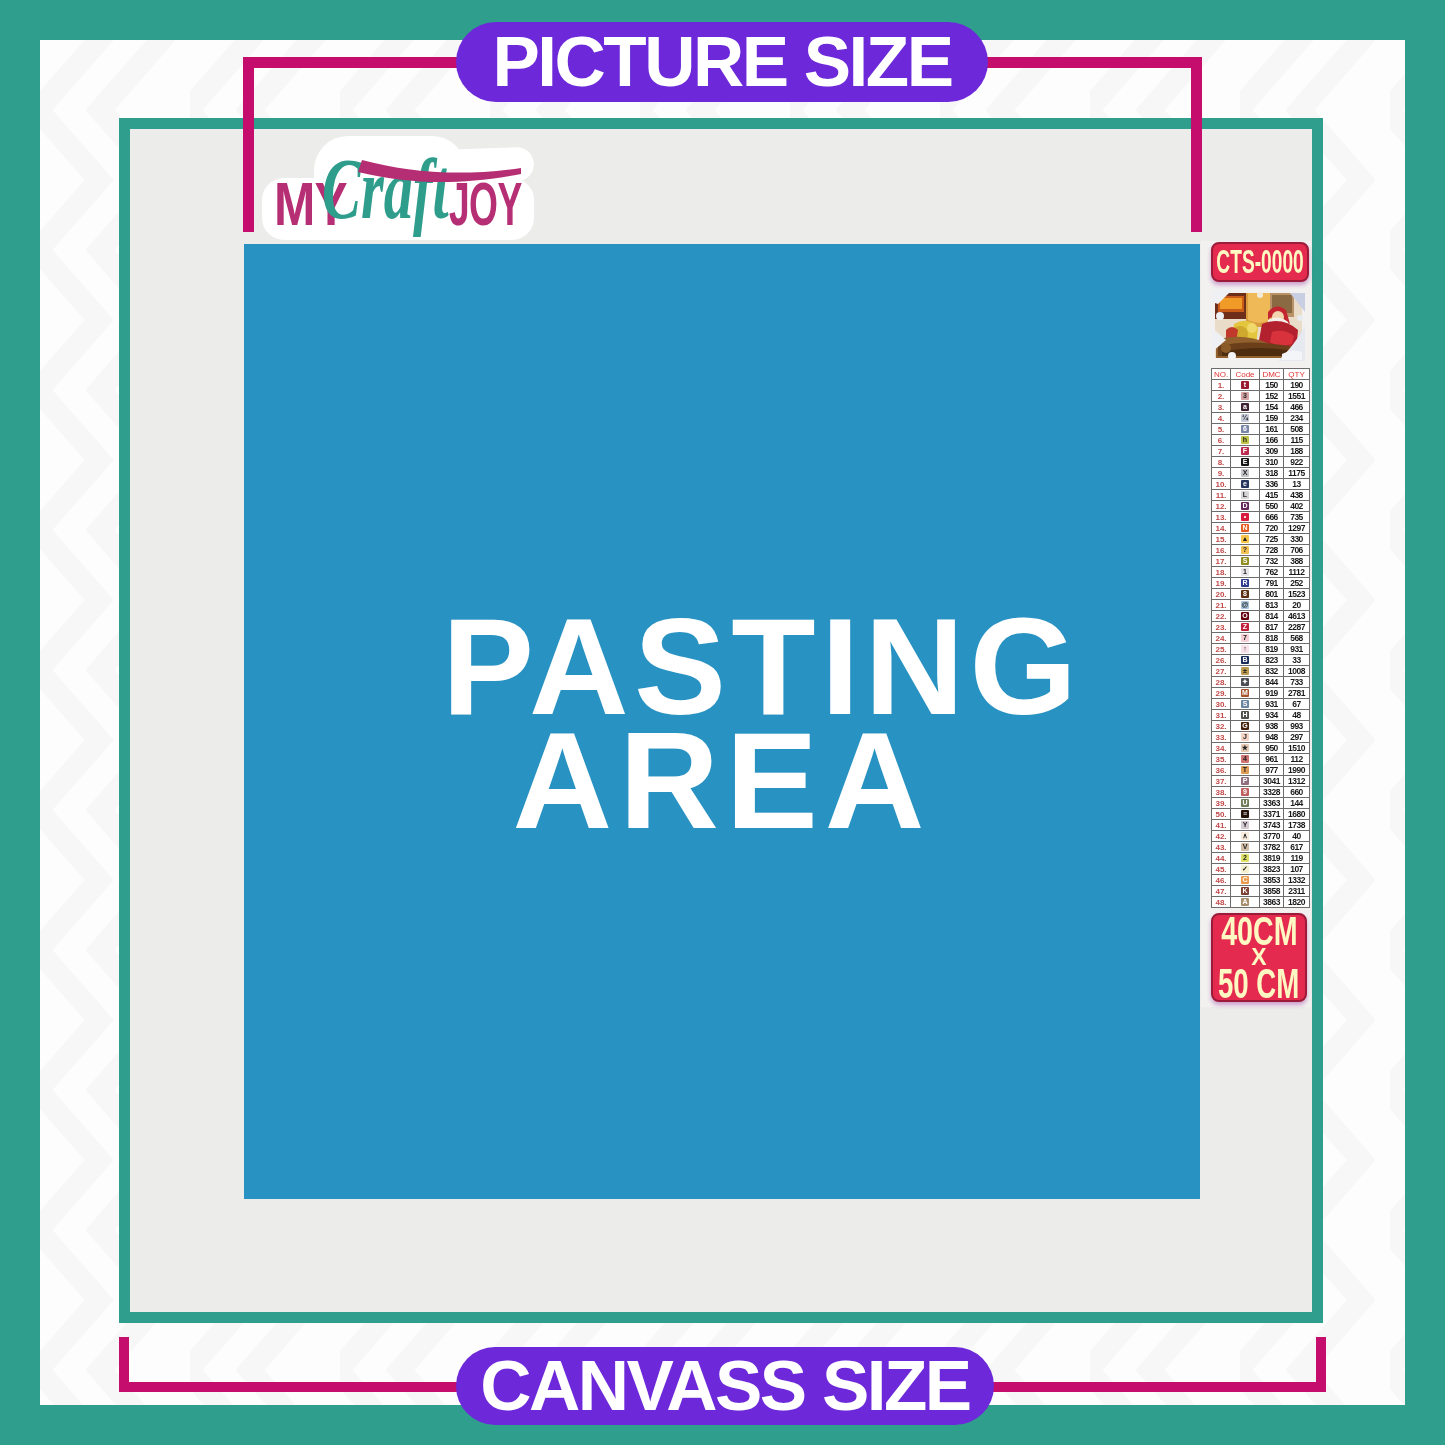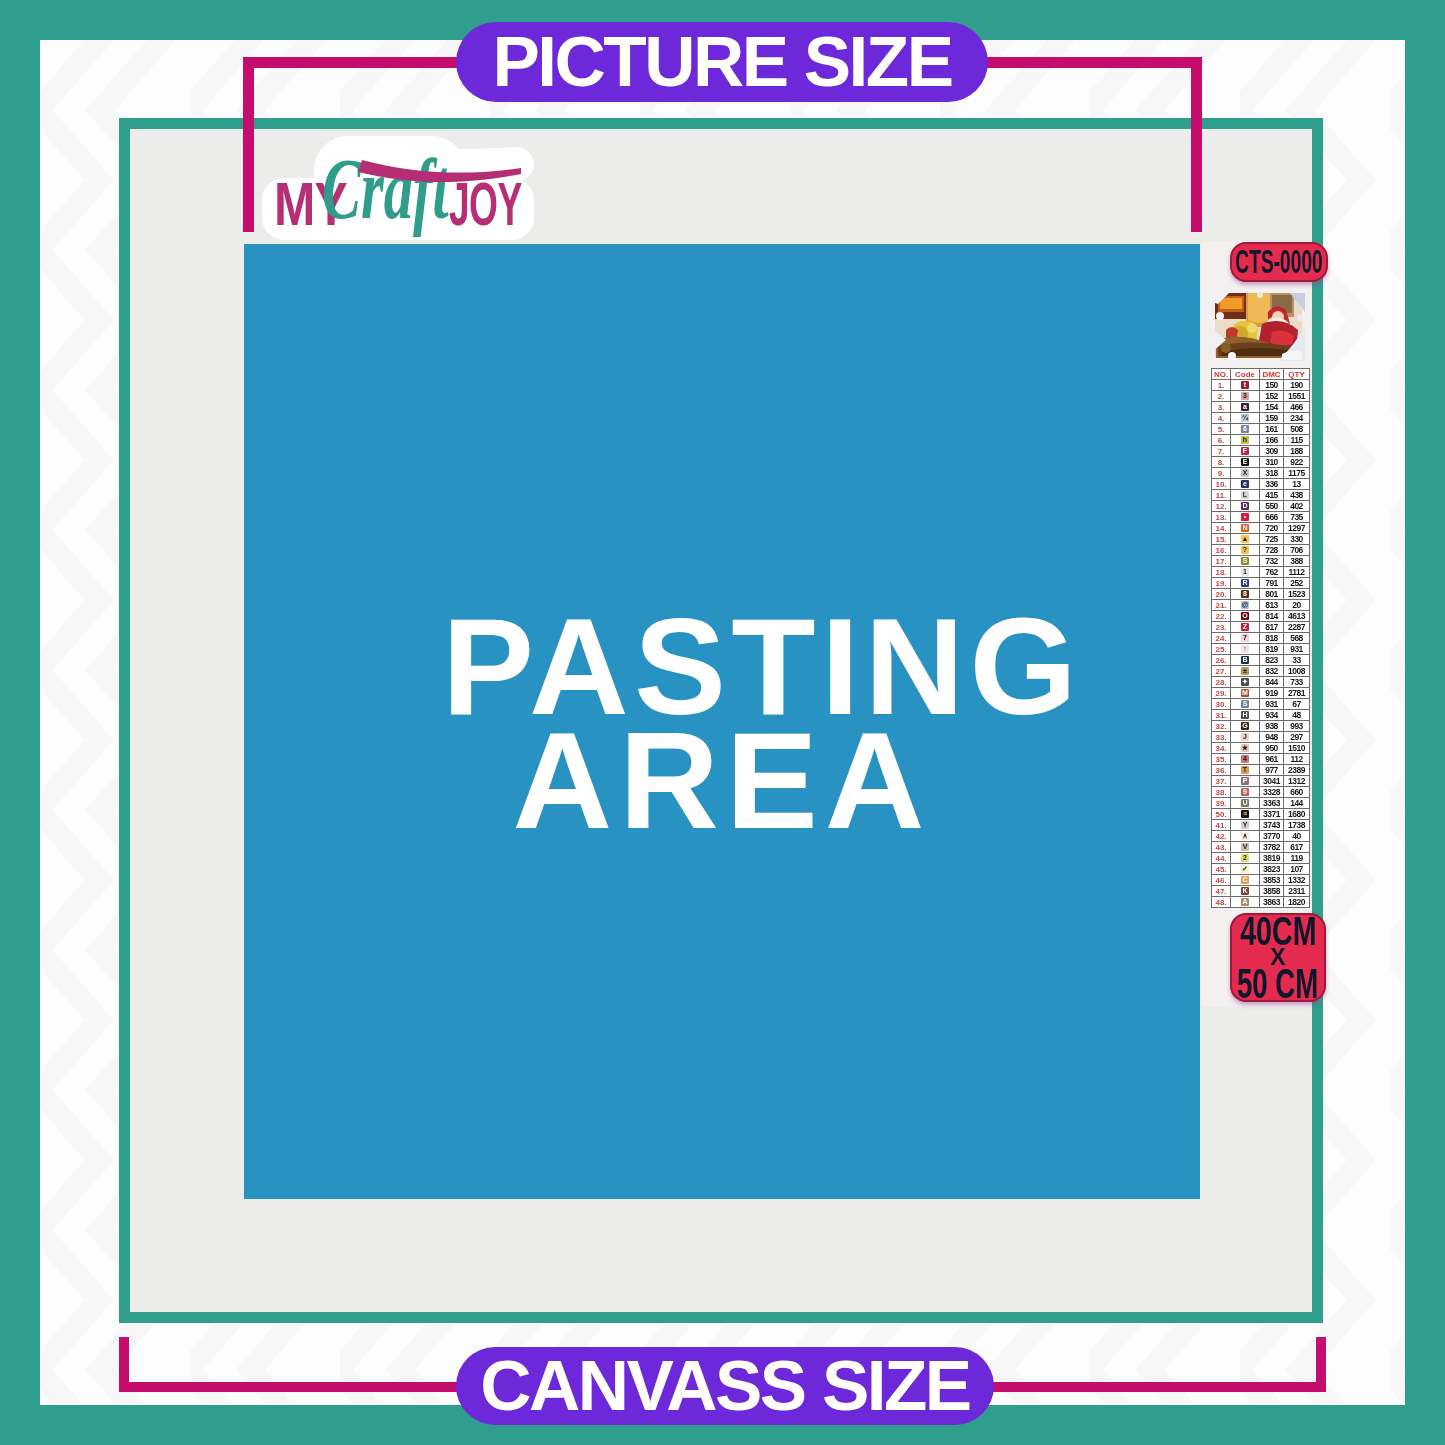--- a/index.html
+++ b/index.html
@@ -11,38 +11,38 @@
 .strip { left:1201px; top:241px; width:110px; height:766px; background:#f2f1f0; }
 .blue { left:244px; top:244px; width:956px; height:955px; background:#2892c3; color:#fff;
   font-weight:bold; text-align:center; }
 .blue .l1 { position:absolute; left:0; width:100%; top:343px; font-size:138px; letter-spacing:5.3px;margin-left:40px; }
 .blue .l2 { position:absolute; left:0; width:100%; top:457px; font-size:138px; letter-spacing:7px; }
 .mag { background:#c50d6e; }
 .pill { background:#6d28d9; border-radius:40px; color:#fff; font-weight:bold;
   text-align:center; z-index:5; }
 .pill1 { left:456px; top:22px; width:532px; height:80px; font-size:71px; line-height:80px; letter-spacing:-2.5px; }
 .pill2 { left:456px; top:1347px; width:538px; height:78px; font-size:71px; line-height:78px; letter-spacing:-2.5px; }
-.badge { background:#e42a4e; border:2px solid #9c1b38; border-radius:16px; color:#0f172a;
+.badge { background:#e42a4e; border:2px solid #9c1b38; border-radius:8px; color:#fef9c3;
   text-align:center; box-shadow:0 3px 4px rgba(160,60,160,.45);
-  display:flex; flex-direction:column; align-items:center; justify-content:center;margin-left:19px; }
+  display:flex; flex-direction:column; align-items:center; justify-content:center; }
 .cts { left:1211px; top:242px; width:98px; height:40px; }
 .cts span { display:block; font-weight:bold; font-size:32.5px; white-space:nowrap;
   transform:scaleX(0.59); transform-origin:center; }
 .size { left:1211px; top:913px; width:96px; height:89px;align-items:center; }
 .size div { white-space:nowrap; }
 .size .s1 { font-weight:bold; font-size:41.5px; line-height:30px; transform:scaleX(0.69); }
 .size .sx { font-weight:bold; font-size:23px; line-height:22px; }
 .size .s2 { font-weight:bold; font-size:42.5px; line-height:31px; transform:scaleX(0.65); }
 .thumb { left:1212px; top:290px; width:93px; height:71px; }
 .dmc { position:absolute; left:1211px; top:368px; width:99px; height:540px;
   display:grid; grid-template-columns:18px 28px 23px 25px; grid-auto-rows:10px;
   gap:1px; padding:1px; background:#6c6c6c; }
 .cell { background:#fff; text-align:center; overflow:hidden;
   display:flex; align-items:center; justify-content:center; }
-.cell.hd { color:#e23333; font-weight:bold; font-size:8px; }
+.cell.hd { color:#e23333; font-weight:normal; font-size:8px; }
 .cell.num { color:#c24848; font-weight:bold; font-size:8px; }
 .cell.b { color:#1a1a1a; font-weight:bold; font-size:8.5px; letter-spacing:-0.5px; }
 .sq { display:block; width:8px; height:8px; line-height:8px; font-size:7px; text-align:center;
   font-weight:bold; border-radius:1px; }
 </style></head>
 <body>
 <div class="abs white-zone">
 <svg width="1365" height="1365">
 <defs>
         <pattern id="chev" width="150" height="140" patternUnits="userSpaceOnUse">
@@ -346,21 +346,21 @@
     <div class="cell">
       <span class="sq" style="background:#cf7373;color:#222">4</span>
     </div>
     <div class="cell b">961</div>
     <div class="cell b">112</div>
 <div class="cell num">36.</div>
     <div class="cell">
       <span class="sq" style="background:#dc9c56;color:#222">T</span>
     </div>
     <div class="cell b">977</div>
-    <div class="cell b">2389</div>
+    <div class="cell b">1990</div>
 <div class="cell num">37.</div>
     <div class="cell">
       <span class="sq" style="background:#8f6e7f;color:#fff">P</span>
     </div>
     <div class="cell b">3041</div>
     <div class="cell b">1312</div>
 <div class="cell num">38.</div>
     <div class="cell">
       <span class="sq" style="background:#c05f5f;color:#fff">9</span>
     </div>

